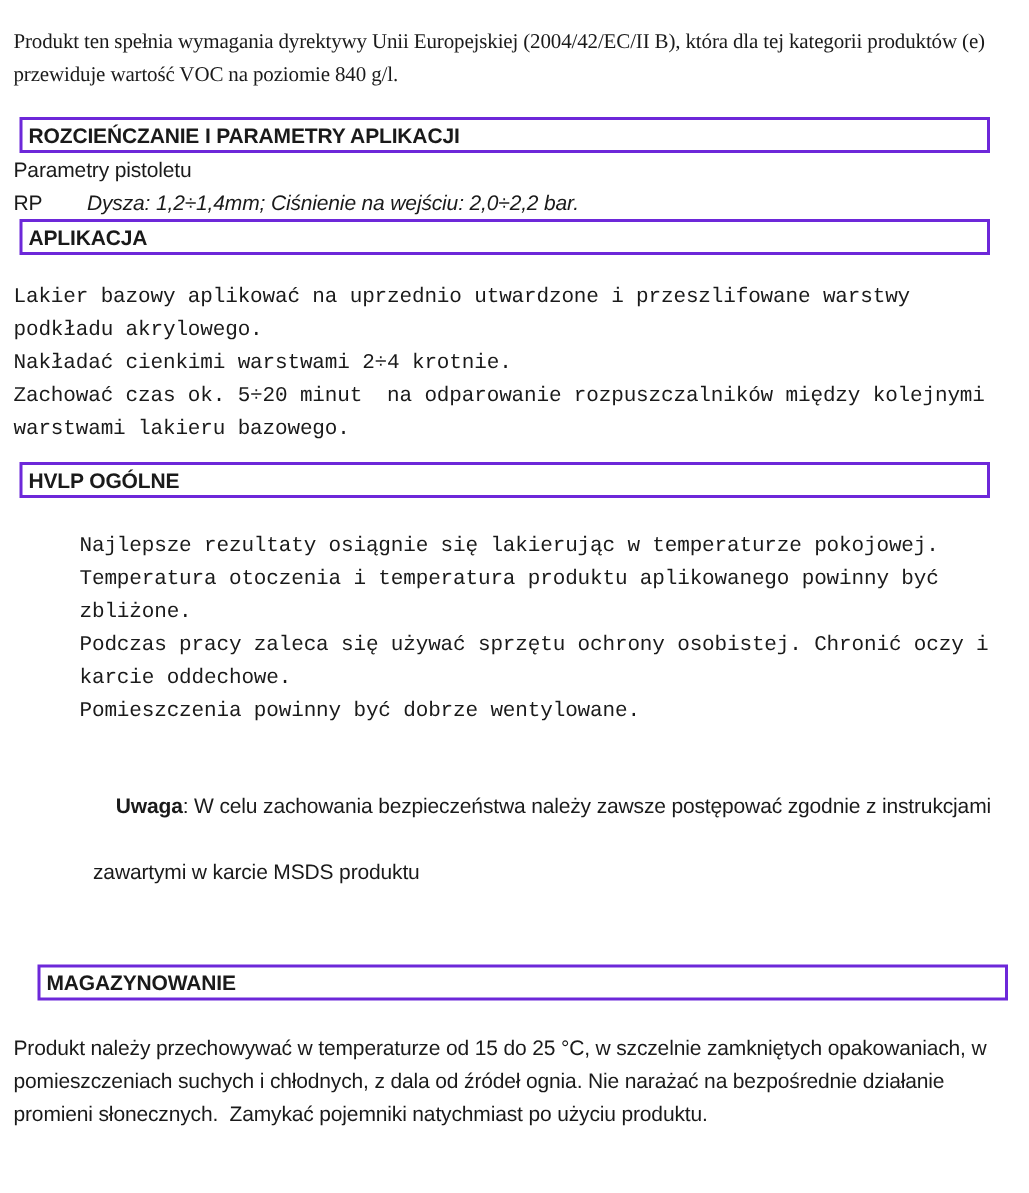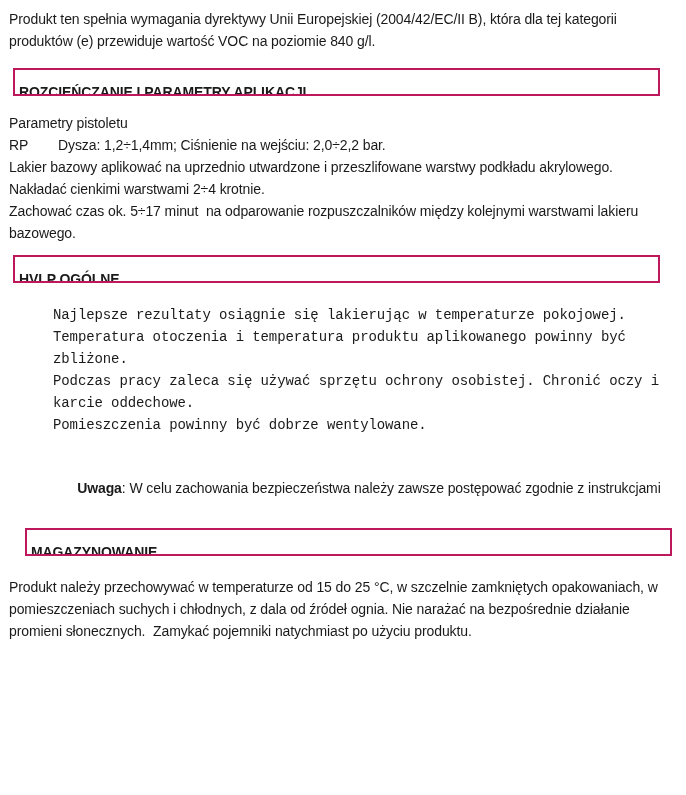--- a/index.html
+++ b/index.html
@@ -21,49 +21,50 @@
     box-sizing: border-box;
     width: 686px;
     height: 795px;
     padding: 8px 16px 0 9px;
   }
   .para {
     margin: 0;
     white-space: pre-wrap;
   }
   .intro {
-    margin-top: 0;
+    margin-top: 10px;
+    font-family: Liberation Serif, serif;
   }
   .section-header {
     box-sizing: border-box;
     width: 647px;
     margin-left: 4px;
-    border: 2px solid #be185d;
+    border: 2px solid #6d28d9;
     height: 24px;
     line-height: 20px;
-    padding: 12px 4px;
+    padding: 0 4px;
     font-weight: bold;
     font-size: 14px;
     overflow: hidden;
     background: #ffffff;
   }
   .hdr-dilution   { margin-top: 16px; }
   .block-dilution { margin-top: 16px; }
-  .gun-title      { margin-top: 16px; }
+  .gun-title      { }
   .gun-row {
     display: flex;
     margin: 0;
   }
   .gun-label {
     flex: 0 0 auto;
     min-width: 49px;
   }
-  .gun-value { flex: 1 1 auto; white-space: pre-wrap; }
+  .gun-value { flex: 1 1 auto; white-space: pre-wrap; font-style: italic; }
   .hdr-application   { margin-top: 0; }
-  .block-application { margin-top: 0; }
+  .block-application { margin-top: 17px; font-family: Liberation Mono, monospace; }
   .hdr-general       { margin-top: 11px; }
   .block-general     { margin-top: 21px; font-family: Liberation Mono, monospace; }
   .indent-para {
     padding-left: 44px;
   }
   .note {
     margin: 19px 0 0 0;
     padding-left: 53px;
     text-indent: -53px;
     white-space: pre-wrap;
@@ -90,39 +91,43 @@
   </div>
 
 
   <p class="para gun-title">Parametry pistoletu</p>
 
   <div class="gun-row">
     <span class="gun-label">RP</span>
     <span class="gun-value">Dysza: 1,2÷1,4mm; Ciśnienie na wejściu: 2,0÷2,2 bar.</span>
   </div>
 
+  <div class="section-header hdr-application">
+    <span>APLIKACJA</span>
+  </div>
 
   <div class="block-application">
     <p class="para">Lakier bazowy aplikować na uprzednio utwardzone i przeszlifowane warstwy podkładu akrylowego.</p>
     <p class="para">Nakładać cienkimi warstwami 2÷4 krotnie.</p>
-    <p class="para">Zachować czas ok. 5÷17 minut  na odparowanie rozpuszczalników między kolejnymi warstwami lakieru bazowego.</p>
+    <p class="para">Zachować czas ok. 5÷20 minut  na odparowanie rozpuszczalników między kolejnymi warstwami lakieru bazowego.</p>
   </div>
 
   <div class="section-header hdr-general">
     <span>HVLP OGÓLNE</span>
   </div>
 
   <div class="block-general">
     <p class="para indent-para">Najlepsze rezultaty osiągnie się lakierując w temperaturze pokojowej. Temperatura otoczenia i temperatura produktu aplikowanego powinny być zbliżone.</p>
     <p class="para indent-para">Podczas pracy zaleca się używać sprzętu ochrony osobistej. Chronić oczy i karcie oddechowe.</p>
     <p class="para indent-para">Pomieszczenia powinny być dobrze wentylowane.</p>
   </div>
 
   <p class="note">
     <span class="note-label">Uwaga</span><span class="note-colon">: </span><span class="note-line">W celu zachowania bezpieczeństwa należy zawsze postępować zgodnie z instrukcjami</span>
+    <span class="note-line note-line2">zawartymi w karcie MSDS produktu</span>
   </p>
 
   <div class="section-header hdr-storage">
     <span>MAGAZYNOWANIE</span>
   </div>
 
   <div class="block-storage">
     <p class="para">Produkt należy przechowywać w temperaturze od 15 do 25 °C, w szczelnie zamkniętych opakowaniach, w pomieszczeniach suchych i chłodnych, z dala od źródeł ognia. Nie narażać na bezpośrednie działanie promieni słonecznych.  Zamykać pojemniki natychmiast po użyciu produktu.</p>
   </div>
 

